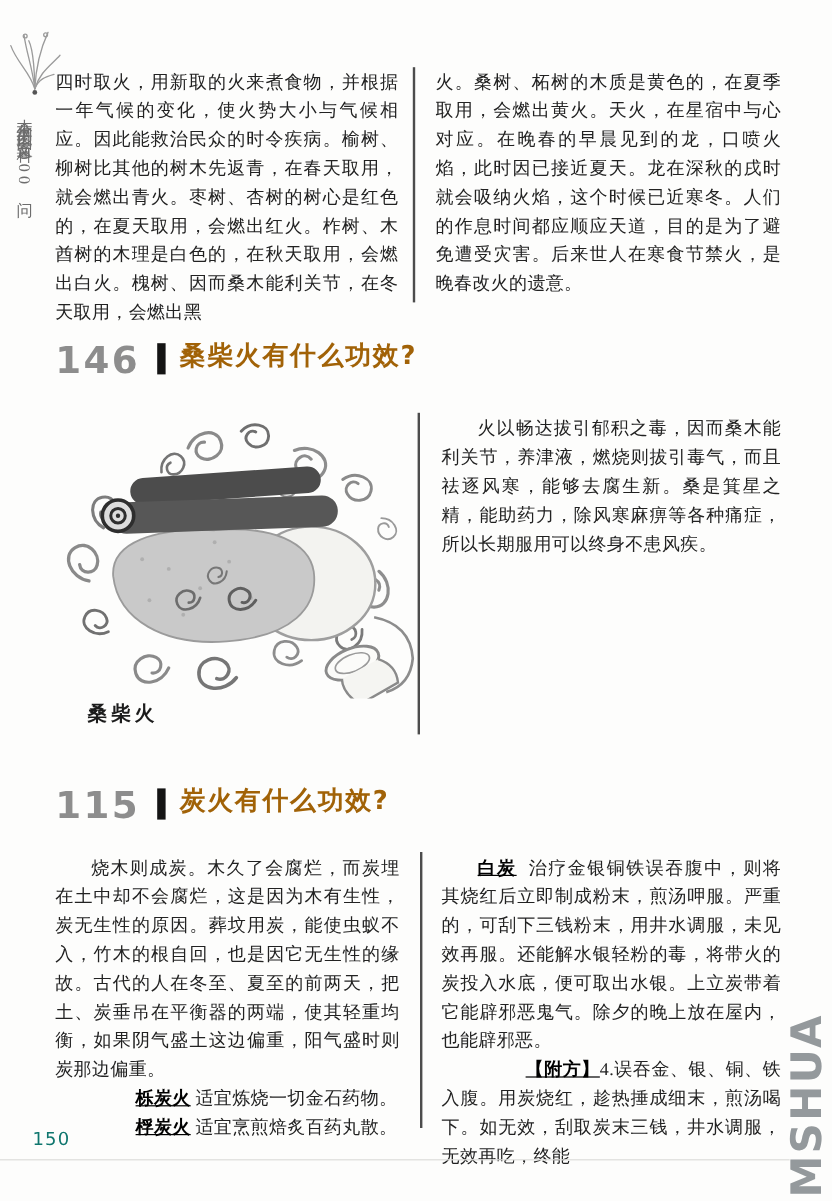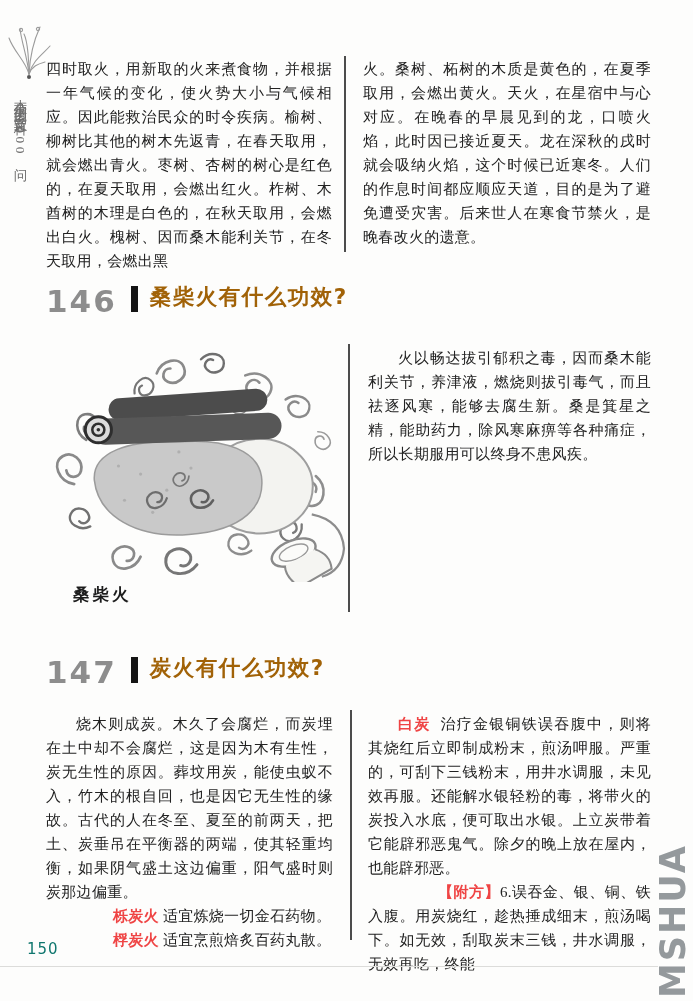--- a/index.html
+++ b/index.html
@@ -21,21 +21,21 @@
   }
   
   .col{
     position:absolute;
     text-align:justify;
     font-size:15px;line-height:24px;letter-spacing:0.3px;
     color:#222;
   }
   .col p{margin:0;text-indent:2em;}
   .col p.noindent{text-indent:0;}
-  .term{font-weight:700;margin-right:10px;color:#ef4444;}
+  .term{font-weight:700;margin-right:10px;color:#000000;text-decoration:underline;}
   .entry{padding-left:37px;text-indent:0;}
   .entry .term{margin-right:4px;}
   
   .vline{position:absolute;width:1.5px;background:#4c4c4c;}
   
   .sec-header{
     position:absolute;left:46px;height:34px;
     display:flex;
     font-family:"DejaVu Sans","Liberation Sans",sans-serif;
   }
@@ -166,39 +166,39 @@
   </g>
 </svg>
 <div class="fig-caption">桑柴火</div>
 
 <div class="vline" style="left:348px;top:344px;height:268px;"></div>
 <div class="col" style="left:368px;top:346px;width:283px;">
   <p>火以畅达拔引郁积之毒，因而桑木能利关节，养津液，燃烧则拔引毒气，而且祛逐风寒，能够去腐生新。桑是箕星之精，能助药力，除风寒麻痹等各种痛症，所以长期服用可以终身不患风疾。</p>
 </div>
 
 <div class="sec-header" style="top:657px;">
-  <span class="sec-num">147</span>
+  <span class="sec-num">115</span>
   <span class="sec-bar"></span>
   <span class="sec-title">炭火有什么功效?</span>
 </div>
 
 <div class="col" style="left:46px;top:712px;width:287px;">
   <p>烧木则成炭。木久了会腐烂，而炭埋在土中却不会腐烂，这是因为木有生性，炭无生性的原因。葬坟用炭，能使虫蚁不入，竹木的根自回，也是因它无生性的缘故。古代的人在冬至、夏至的前两天，把土、炭垂吊在平衡器的两端，使其轻重均衡，如果阴气盛土这边偏重，阳气盛时则炭那边偏重。</p>
   <p class="entry">
     <span class="term">栎炭火</span><span>适宜炼烧一切金石药物。</span>
   </p>
   <p class="entry">
     <span class="term">桴炭火</span><span>适宜烹煎焙炙百药丸散。</span>
   </p>
 </div>
 <div class="vline" style="left:350px;top:710px;height:230px;"></div>
 <div class="col" style="left:368px;top:712px;width:283px;">
   <p>
     <span class="term">白炭</span><span>治疗金银铜铁误吞腹中，则将其烧红后立即制成粉末，煎汤呷服。严重的，可刮下三钱粉末，用井水调服，未见效再服。还能解水银轻粉的毒，将带火的炭投入水底，便可取出水银。上立炭带着它能辟邪恶鬼气。除夕的晚上放在屋内，也能辟邪恶。</span>
   </p>
   <p>
-    <span class="term" style="margin-right:0;margin-left:40px;">【附方】</span><span>6.误吞金、银、铜、铁入腹。用炭烧红，趁热捶成细末，煎汤喝下。如无效，刮取炭末三钱，井水调服，无效再吃，终能</span>
+    <span class="term" style="margin-right:0;margin-left:40px;">【附方】</span><span>4.误吞金、银、铜、铁入腹。用炭烧红，趁热捶成细末，煎汤喝下。如无效，刮取炭末三钱，井水调服，无效再吃，终能</span>
   </p>
 </div>
 
 <div class="page-number">150</div>
 <div class="footer-rule"></div>
 <div class="watermark">MSHUA</div>
 
 </body></html>

